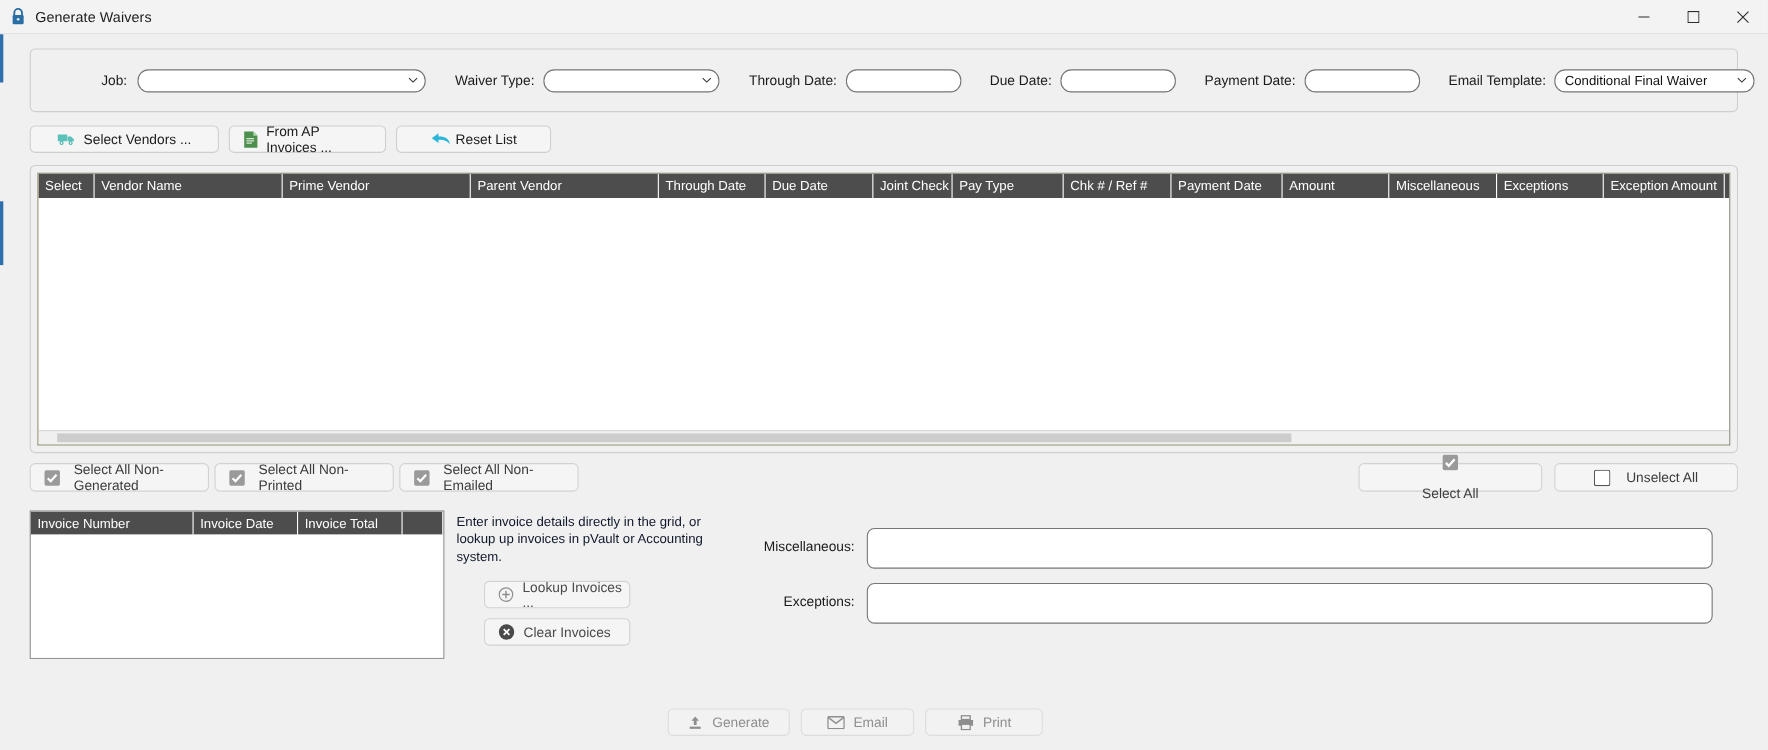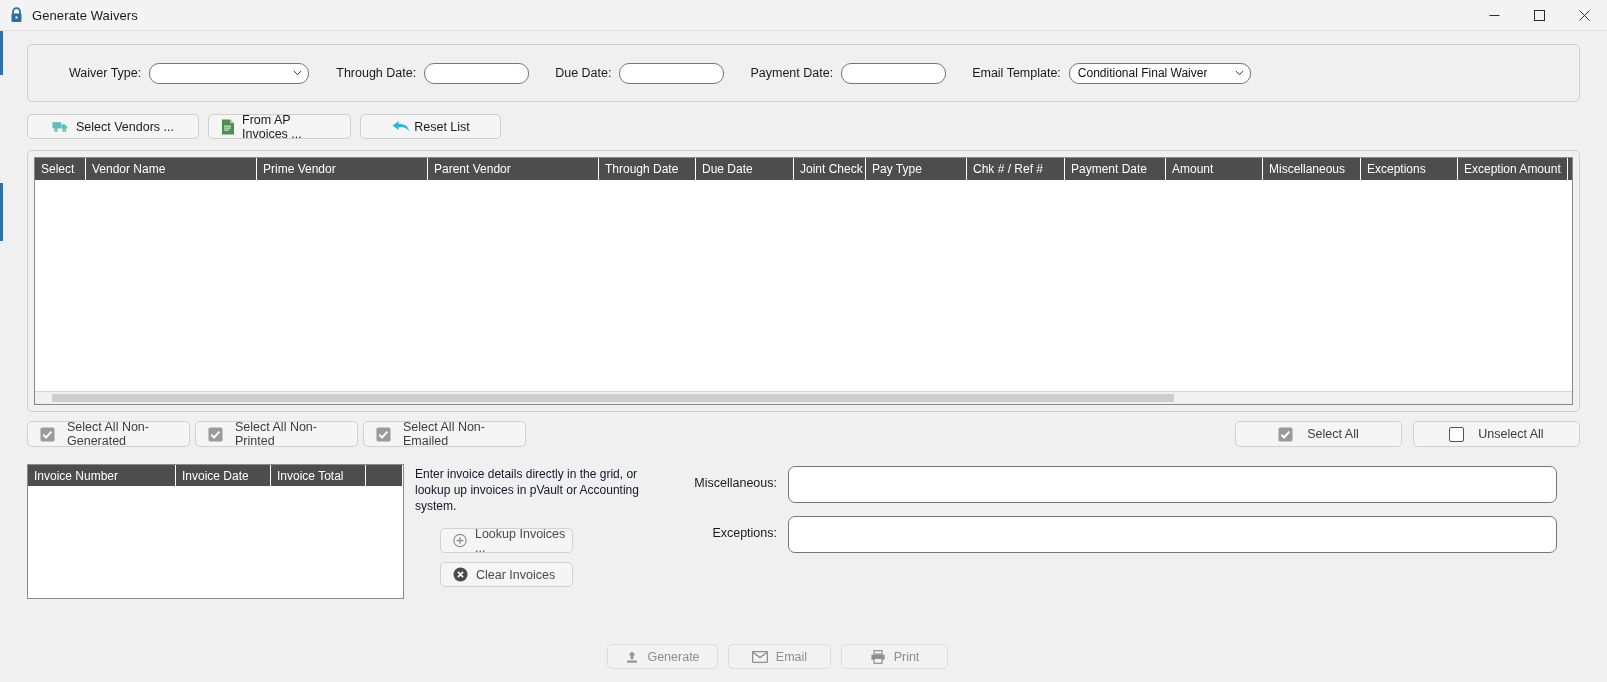--- a/index.html
+++ b/index.html
@@ -189,21 +189,21 @@
     border-radius: 5px;
     background: #f5f5f5;
     display: flex; align-items: center; gap: 8px;
     padding-left: 12px;
     font-size: 12.5px; color: #4a4a4a;
     cursor: default;
   }
 
   .right-fields {
     position: absolute;
-    left: 650px; top: 2px;
+    left: 650px; top: 16px;
     width: 880px;
   }
   .rf-row { display: flex; align-items: flex-start; margin-bottom: 13px; }
   .rf-label {
     width: 100px; text-align: right;
     font-size: 12.5px; color: #1a1a1a;
     padding-top: 10px; margin-right: 11px;
     white-space: nowrap;
   }
   .rf-box {
@@ -262,20 +262,29 @@
       <div class="tb-btn close" title="Close">
         <svg width="11" height="11" viewBox="0 0 11 11">
             <path d="M0.5 0.5 L10.5 10.5 M10.5 0.5 L0.5 10.5" stroke="#2b2b2b" stroke-width="1"></path>
           </svg>
       </div>
     </div>
   </div>
 
   <div class="filter-panel">
 
+    <div class="fld" style="margin-left:50px;">
+      <span class="fld-label">Job:</span>
+      <div class="ctl combo" style="width:262px;margin-left:9px;">
+        <span class="ctl-text"></span>
+        <svg class="chev" viewBox="0 0 9 6">
+            <path d="M0.8 1 L4.5 4.6 L8.2 1" fill="none" stroke="#333" stroke-width="1"></path>
+          </svg>
+      </div>
+    </div>
 
     <div class="fld" style="margin-left:27px;">
       <span class="fld-label">Waiver Type:</span>
       <div class="ctl combo" style="width:160px;margin-left:8px;">
         <span class="ctl-text"></span>
         <svg class="chev" viewBox="0 0 9 6">
             <path d="M0.8 1 L4.5 4.6 L8.2 1" fill="none" stroke="#333" stroke-width="1"></path>
           </svg>
       </div>
     </div>
@@ -419,21 +428,21 @@
       <span>Select All Non-Printed</span>
     </div>
     <div class="cbbtn" style="width:163px;margin-left:5px;">
       <svg class="cbx" viewBox="0 0 15 15">
         <rect x="0.5" y="0.5" width="14" height="14" rx="1.5" fill="#9a9a9a"></rect>
         <path d="M3.4 7.8 L6.1 10.5 L11.4 4.6" fill="none" stroke="#fff" stroke-width="2"></path>
       </svg>
       <span>Select All Non-Emailed</span>
     </div>
 
-    <div class="cbbtn" style="width:167px;margin-left:auto;justify-content:center;gap:14px;padding:0;">
+    <div class="cbbtn" style="width:167px;margin-left:auto;justify-content:center;gap:14px;padding:0;flex-direction:column;">
       <svg class="cbx" viewBox="0 0 15 15">
         <rect x="0.5" y="0.5" width="14" height="14" rx="1.5" fill="#9a9a9a"></rect>
         <path d="M3.4 7.8 L6.1 10.5 L11.4 4.6" fill="none" stroke="#fff" stroke-width="2"></path>
       </svg>
       <span>Select All</span>
     </div>
     <div class="cbbtn" style="width:167px;margin-left:11px;justify-content:center;gap:14px;padding:0;">
       <svg class="cbx" viewBox="0 0 15 15">
         <rect x="0.5" y="0.5" width="14" height="14" rx="1.5" fill="#ffffff" stroke="#555" stroke-width="1"></rect>
       </svg>

